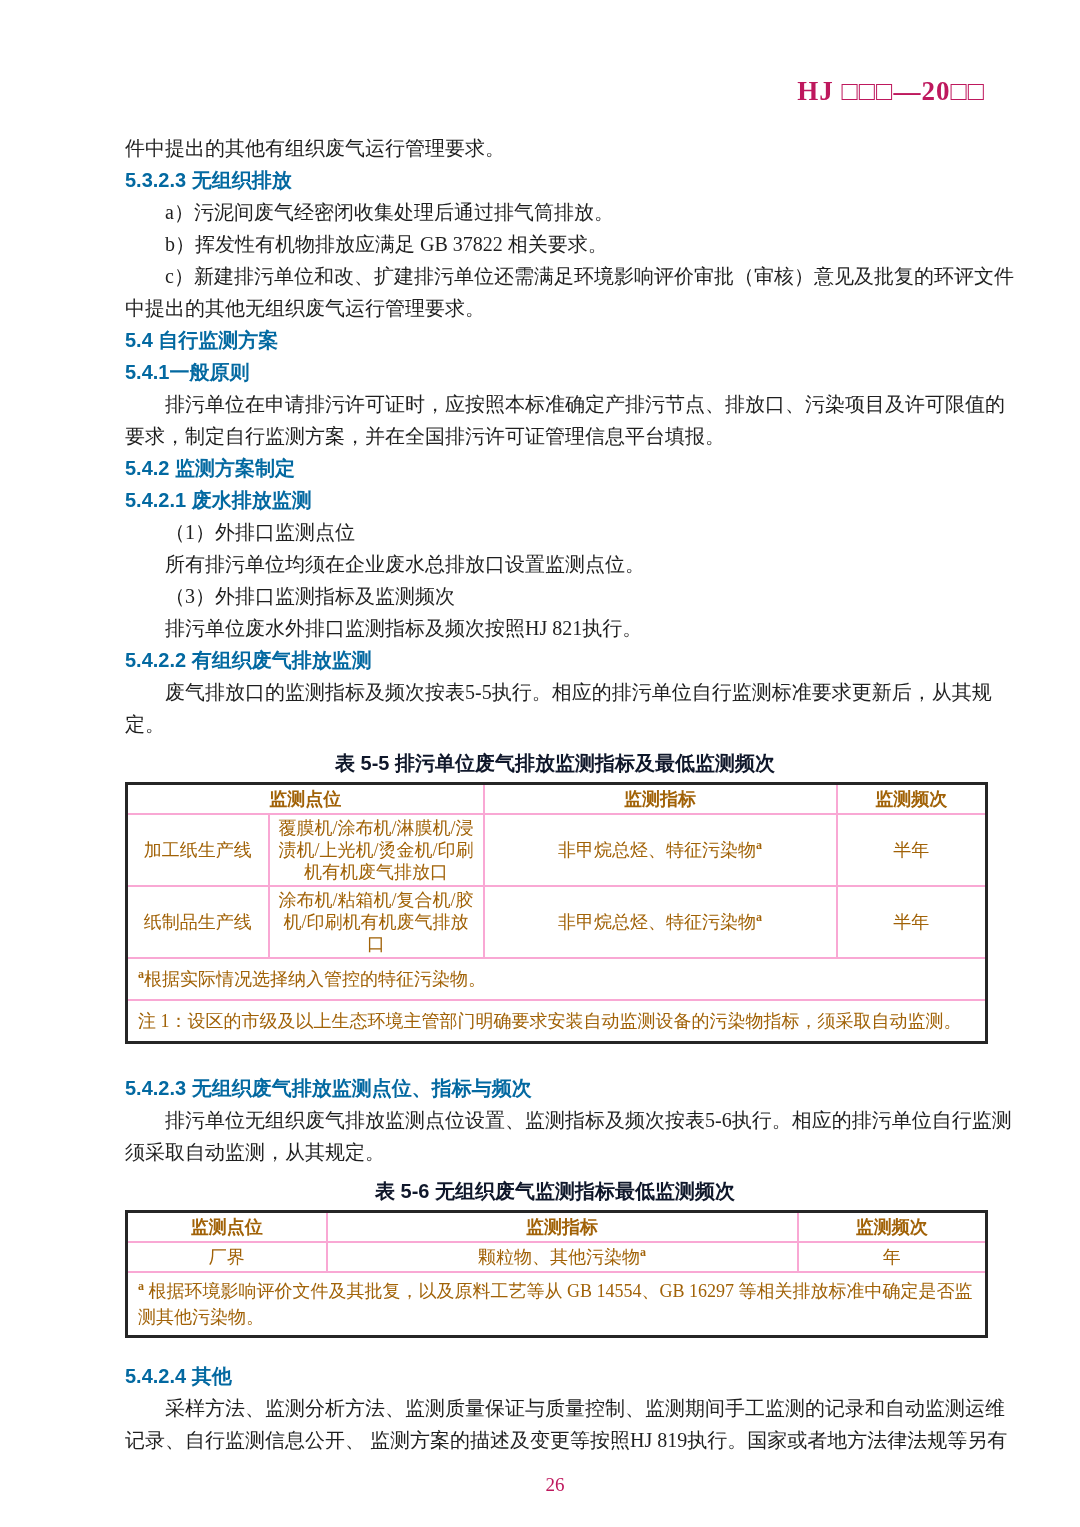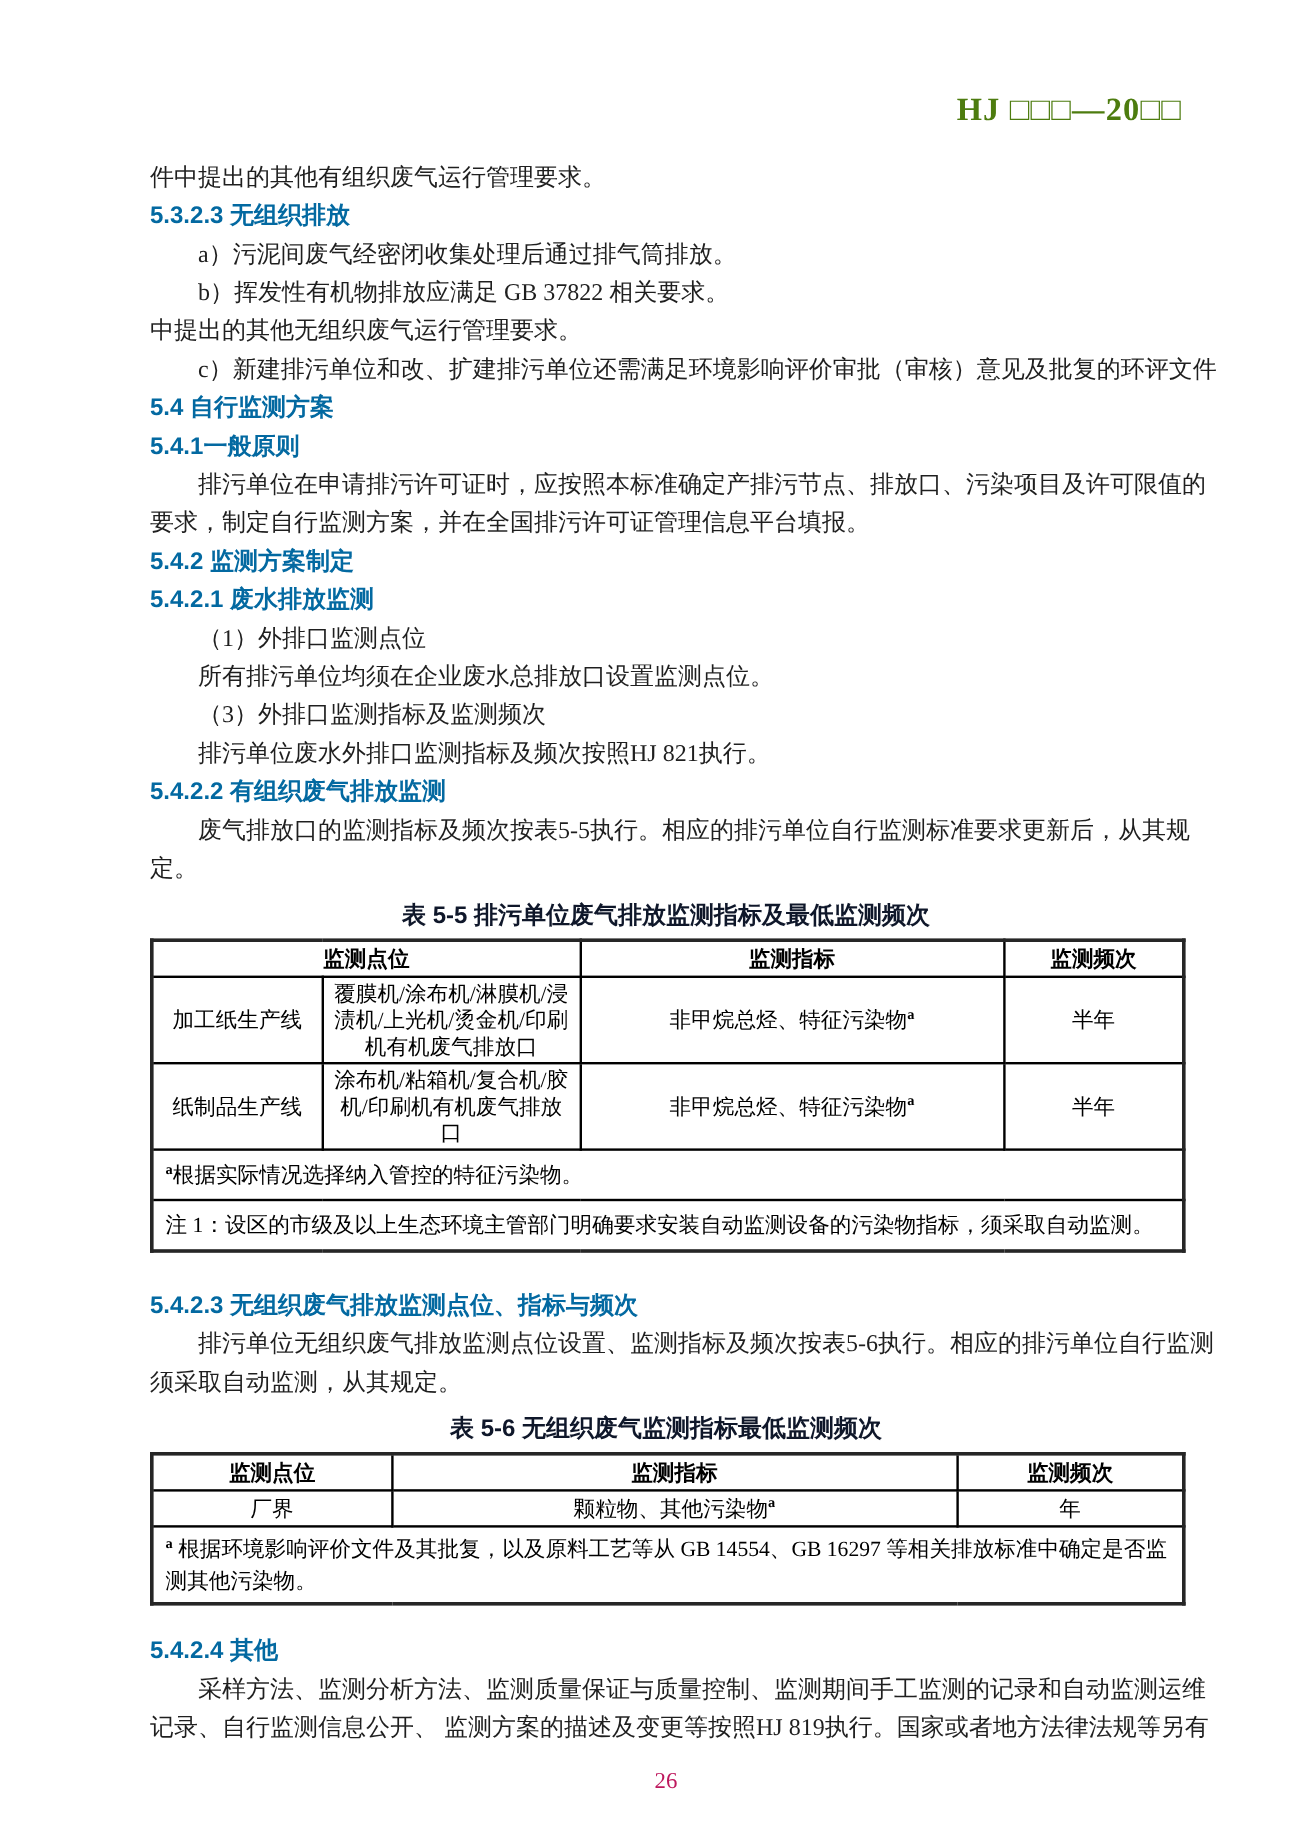--- a/index.html
+++ b/index.html
@@ -4,40 +4,40 @@
 <style>
   html,body{margin:0;padding:0;}
   body{
     width:1080px;height:1527px;background:#ffffff;color:#1f1f1f;
     font-family:"Liberation Serif","DejaVu Serif",serif;
   }
   .page{position:relative;width:1080px;height:1527px;overflow:hidden;background:#ffffff;}
   .margins{padding:0 95px 0 125px;}
   .doc-code{
     padding-top:76px;text-align:right;font-weight:bold;font-size:27px;line-height:30px;
-    font-family:"Liberation Serif","DejaVu Serif",serif;letter-spacing:1px;color:#4d7c0f;
+    font-family:"Liberation Serif","DejaVu Serif",serif;letter-spacing:1px;color:#be185d;
   }
   .content{margin-top:26px;}
   .line{font-size:20px;line-height:32px;white-space:nowrap;}
   .heading{
     font-family:"Liberation Sans","DejaVu Sans",sans-serif;font-weight:700;
     font-size:20px;line-height:32px;white-space:nowrap;color:#0369a1;
   }
   .ind{padding-left:40px;}
   .table-title{
     font-family:"Liberation Sans","DejaVu Sans",sans-serif;font-weight:700;
     font-size:20px;line-height:30px;text-align:center;margin-top:8px;color:#0f172a;
   }
   table.std{
     width:860px;border-collapse:collapse;table-layout:fixed;margin-top:4px;
     border:3px solid #262626;
   }
   table.std td{
-    border:2px solid #000000;font-size:18px;line-height:22px;padding:2px 6px;
-    text-align:center;vertical-align:middle;color:#000000;
+    border:2px solid #f9a8d4;font-size:18px;line-height:22px;padding:2px 6px;
+    text-align:center;vertical-align:middle;color:#a16207;
   }
   table.std td.th{
     font-family:"Liberation Sans","DejaVu Sans",sans-serif;font-weight:700;font-size:18px;
   }
   table.std td.note-cell{text-align:left;padding:5px 10px;}
   sup.fn{font-weight:700;font-size:12px;line-height:0;}
   .row-hdr td{height:24px;}
   .row-tall td{height:62px;}
   .row-mid td{height:42px;}
   .row-note td{height:30px;}
@@ -54,22 +54,22 @@
   <div class="margins">
 
     <div class="doc-code">HJ □□□—20□□</div>
 
     <div class="content">
 
       <div class="line">件中提出的其他有组织废气运行管理要求。</div>
       <div class="heading">5.3.2.3 无组织排放</div>
       <div class="line ind">a）污泥间废气经密闭收集处理后通过排气筒排放。</div>
       <div class="line ind">b）挥发性有机物排放应满足 GB 37822 相关要求。</div>
+      <div class="line ind">c）新建排污单位和改、扩建排污单位还需满足环境影响评价审批（审核）意见及批复的环评文件</div>
       <div class="line">中提出的其他无组织废气运行管理要求。</div>
-      <div class="line ind">c）新建排污单位和改、扩建排污单位还需满足环境影响评价审批（审核）意见及批复的环评文件</div>
 
       <div class="heading">5.4 自行监测方案</div>
       <div class="heading">5.4.1一般原则</div>
       <div class="line ind">排污单位在申请排污许可证时，应按照本标准确定产排污节点、排放口、污染项目及许可限值的</div>
       <div class="line">要求，制定自行监测方案，并在全国排污许可证管理信息平台填报。</div>
 
       <div class="heading">5.4.2 监测方案制定</div>
       <div class="heading">5.4.2.1 废水排放监测</div>
       <div class="line ind">（1）外排口监测点位</div>
       <div class="line ind">所有排污单位均须在企业废水总排放口设置监测点位。</div>

